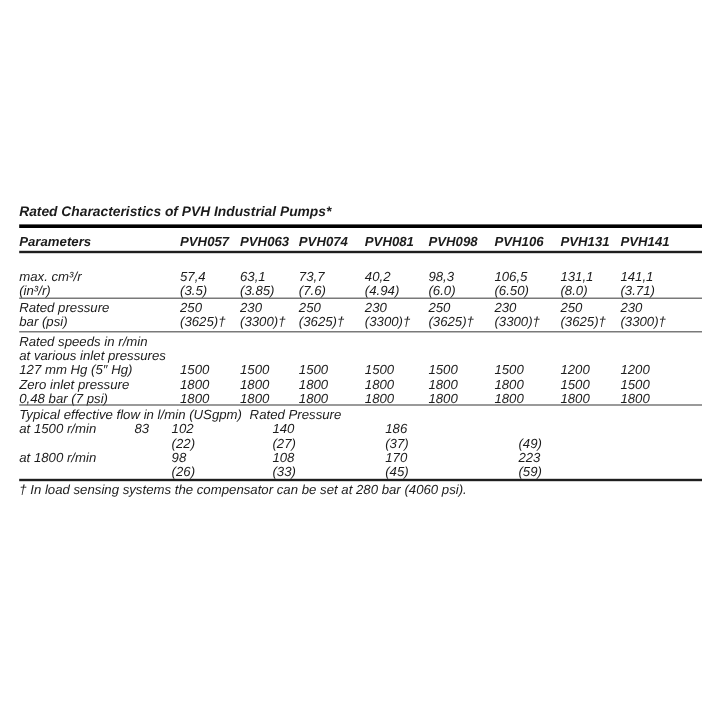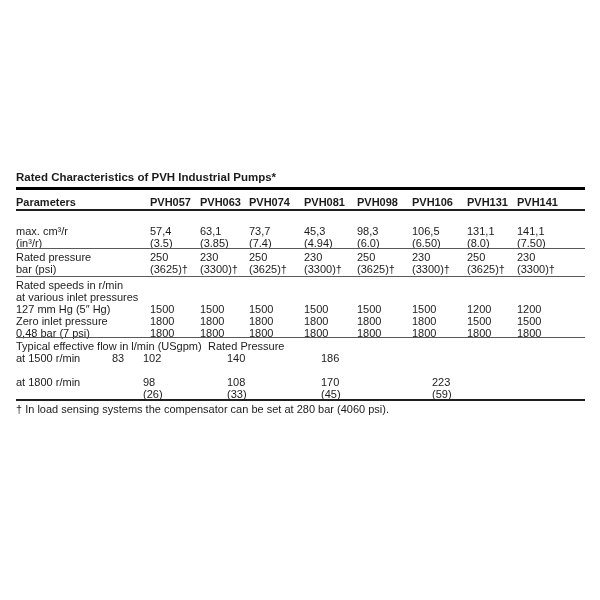--- a/index.html
+++ b/index.html
@@ -7,20 +7,21 @@
   .sheet {
     position: relative;
     width: 600px;
     height: 600px;
     background: var(--background, #ffffff);
     font-family: "Liberation Sans", "DejaVu Sans", sans-serif;
     font-size: 11px;
     line-height: 12px;
     color: var(--text, #1c1c1c);
     overflow: hidden;
+    font-style: italic;
   }
   .title {
     position: absolute;
     left: 16px;
     top: 171px;
     font-weight: 700;
     font-size: 11.5px;
     white-space: nowrap;
   }
   .rule { position: absolute; left: 16px; width: 569px; }
@@ -64,36 +65,36 @@
       <span class="cell c6">PVH131</span>
       <span class="cell c7">PVH141</span>
     </div>
   <div class="rule rule-medium" style="top:209px;height:2px"></div>
 
   <div class="row" style="top:225px">
     <span class="label">max. cm³/r</span>
   <span class="cell c0">57,4</span>
       <span class="cell c1">63,1</span>
       <span class="cell c2">73,7</span>
-      <span class="cell c3">45,3</span>
+      <span class="cell c3">40,2</span>
       <span class="cell c4">98,3</span>
       <span class="cell c5">106,5</span>
       <span class="cell c6">131,1</span>
       <span class="cell c7">141,1</span>
     </div>
   <div class="row" style="top:237px">
     <span class="label">(in³/r)</span>
   <span class="cell c0">(3.5)</span>
       <span class="cell c1">(3.85)</span>
-      <span class="cell c2">(7.4)</span>
+      <span class="cell c2">(7.6)</span>
       <span class="cell c3">(4.94)</span>
       <span class="cell c4">(6.0)</span>
       <span class="cell c5">(6.50)</span>
       <span class="cell c6">(8.0)</span>
-      <span class="cell c7">(7.50)</span>
+      <span class="cell c7">(3.71)</span>
     </div>
   <div class="rule rule-light" style="top:248px;height:1px"></div>
 
   <div class="row" style="top:251px">
     <span class="label">Rated pressure</span>
   <span class="cell c0">250</span>
       <span class="cell c1">230</span>
       <span class="cell c2">250</span>
       <span class="cell c3">230</span>
       <span class="cell c4">250</span>
@@ -159,20 +160,26 @@
     <span class="label">Typical effective flow in l/min (USgpm)</span>
     <span class="cell fp">Rated Pressure</span>
   </div>
   <div class="row" style="top:352px">
     <span class="label">at 1500 r/min</span>
     <span class="cell fa">83</span>
     <span class="cell fb">102</span>
     <span class="cell fc">140</span>
     <span class="cell fd">186</span>
   </div>
+  <div class="row" style="top:364px">
+    <span class="cell fb">(22)</span>
+    <span class="cell fc">(27)</span>
+    <span class="cell fd">(37)</span>
+    <span class="cell fe">(49)</span>
+  </div>
   <div class="row" style="top:376px">
     <span class="label">at 1800 r/min</span>
     <span class="cell fb">98</span>
     <span class="cell fc">108</span>
     <span class="cell fd">170</span>
     <span class="cell fe">223</span>
   </div>
   <div class="row" style="top:388px">
     <span class="cell fb">(26)</span>
     <span class="cell fc">(33)</span>

